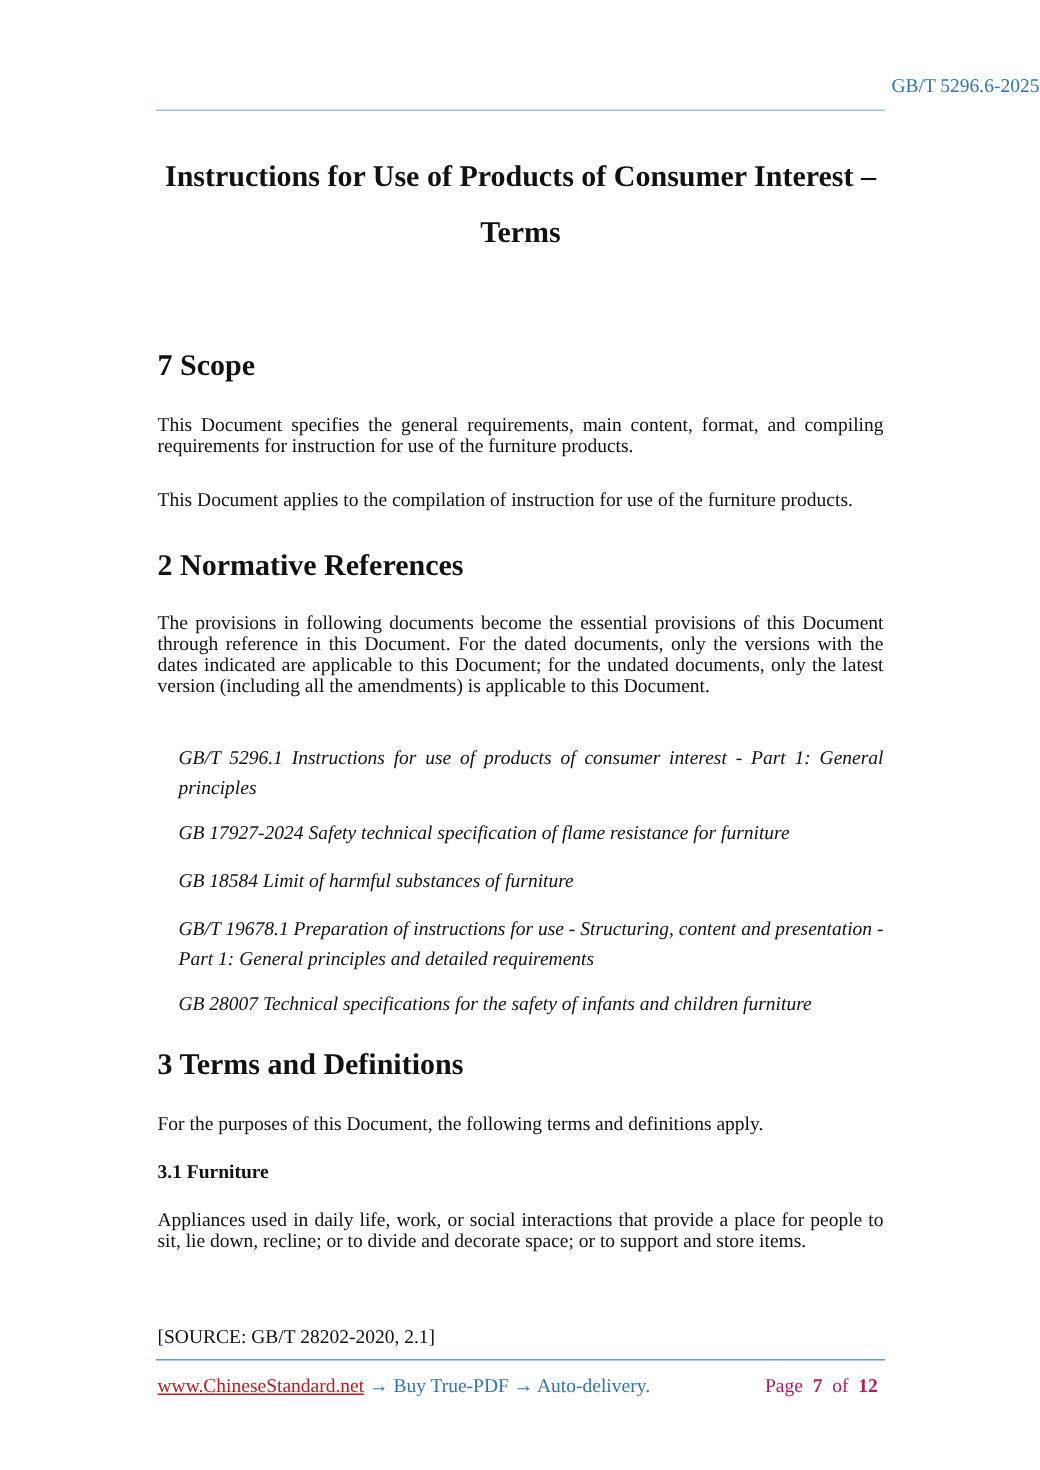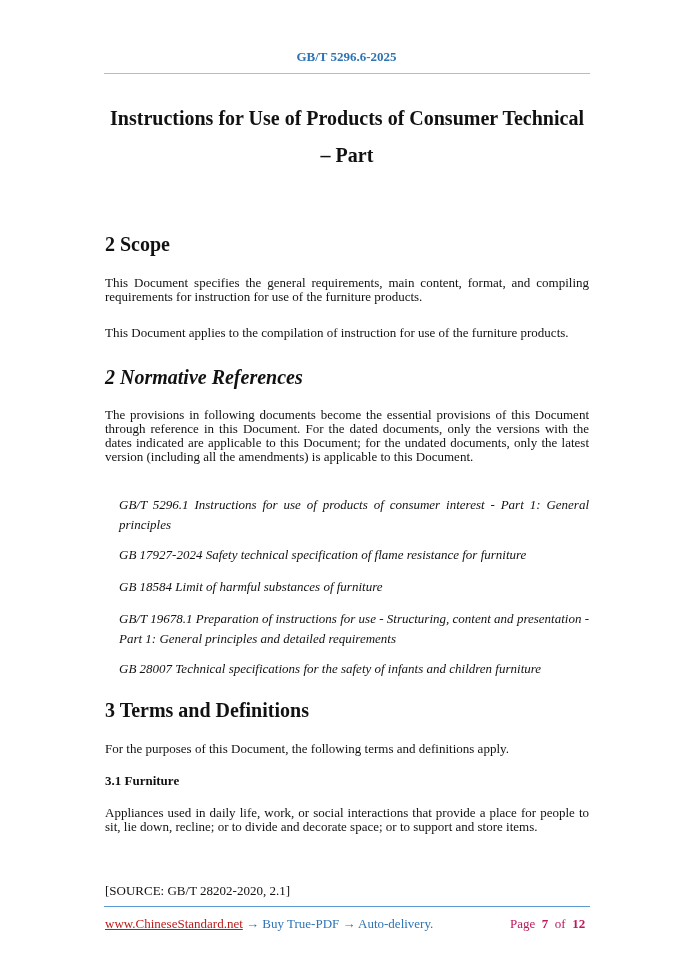--- a/index.html
+++ b/index.html
@@ -1,19 +1,19 @@
 <!DOCTYPE html>
 <html><head>
 <meta charset="utf-8">
 <style>
   html, body { margin: 0; padding: 0; background: #ffffff; }
   body { width: 693px; height: 980px; position: relative; overflow: hidden;
          font-family: "Liberation Serif", "DejaVu Serif", serif; color: #111; }
-  .header-code { position: absolute; top: 49px; left: 0; width: 693px; text-align: center;
-                 font-size: 13px; color: #2e74b5; font-weight: bold; }
+  .header-code { position: absolute; top: 49px; left: 0; width: 693px; text-align: right;
+                 font-size: 13px; color: #2e74b5; }
   .header-rule { position: absolute; top: 73px; left: 104px; width: 486px; height: 0;
                  border-top: 1px solid #9cc2e5; }
   .doc-title { position: absolute; top: 100px; left: 104px; width: 486px; text-align: center;
                font-weight: bold; font-size: 20px; line-height: 37px; }
   h2 { font-size: 20px; font-weight: bold; margin: 0; line-height: 30px; }
   p { margin: 0; text-align: justify; }
   .abs { position: absolute; left: 105px; width: 484px; font-size: 13px; line-height: 14px; text-align: justify; }
   .ref { position: absolute; left: 119px; width: 470px; font-size: 13px; line-height: 20px; text-align: justify; font-style: italic; }
   .sub-h { font-weight: bold; }
   .footer-rule { position: absolute; top: 906px; left: 104px; width: 486px; border-top: 1px solid #5b9bd5; }
@@ -22,28 +22,28 @@
   .footer-right { position: absolute; top: 916px; left: 510px; font-size: 13px; color: #be185d; }
   .footer-right b { font-weight: bold; }
 </style>
 </head>
 <body>
 
 <div class="header-code">GB/T 5296.6-2025</div>
 <div class="header-rule"></div>
 
 <div class="doc-title">
-  <div>Instructions for Use of Products of Consumer Technical – Part</div>
+  <div>Instructions for Use of Products of Consumer Interest – Terms</div>
 </div>
 
-<h2 class="abs" style="top:229px;font-size:20px;line-height:30px;">2 Scope</h2>
+<h2 class="abs" style="top:229px;font-size:20px;line-height:30px;">7 Scope</h2>
 <p class="abs" style="top:276px;">This Document specifies the general requirements, main content, format, and compiling requirements for instruction for use of the furniture products.</p>
 <p class="abs" style="top:326px;">This Document applies to the compilation of instruction for use of the furniture products.</p>
 
-<h2 class="abs" style="top:362px;font-size:20px;line-height:30px;font-style:italic;">2 Normative References</h2>
+<h2 class="abs" style="top:362px;font-size:20px;line-height:30px;">2 Normative References</h2>
 <p class="abs" style="top:408px;">The provisions in following documents become the essential provisions of this Document through reference in this Document. For the dated documents, only the versions with the dates indicated are applicable to this Document; for the undated documents, only the latest version (including all the amendments) is applicable to this Document.</p>
 
 <p class="ref" style="top:495px;">GB/T 5296.1 Instructions for use of products of consumer interest - Part 1: General principles</p>
 <p class="ref" style="top:545px;">GB 17927-2024 Safety technical specification of flame resistance for furniture</p>
 <p class="ref" style="top:577px;">GB 18584 Limit of harmful substances of furniture</p>
 <p class="ref" style="top:609px;">GB/T 19678.1 Preparation of instructions for use - Structuring, content and presentation - Part 1: General principles and detailed requirements</p>
 <p class="ref" style="top:659px;">GB 28007 Technical specifications for the safety of infants and children furniture</p>
 
 <h2 class="abs" style="top:695px;font-size:20px;line-height:30px;">3 Terms and Definitions</h2>
 <p class="abs" style="top:742px;">For the purposes of this Document, the following terms and definitions apply.</p>

